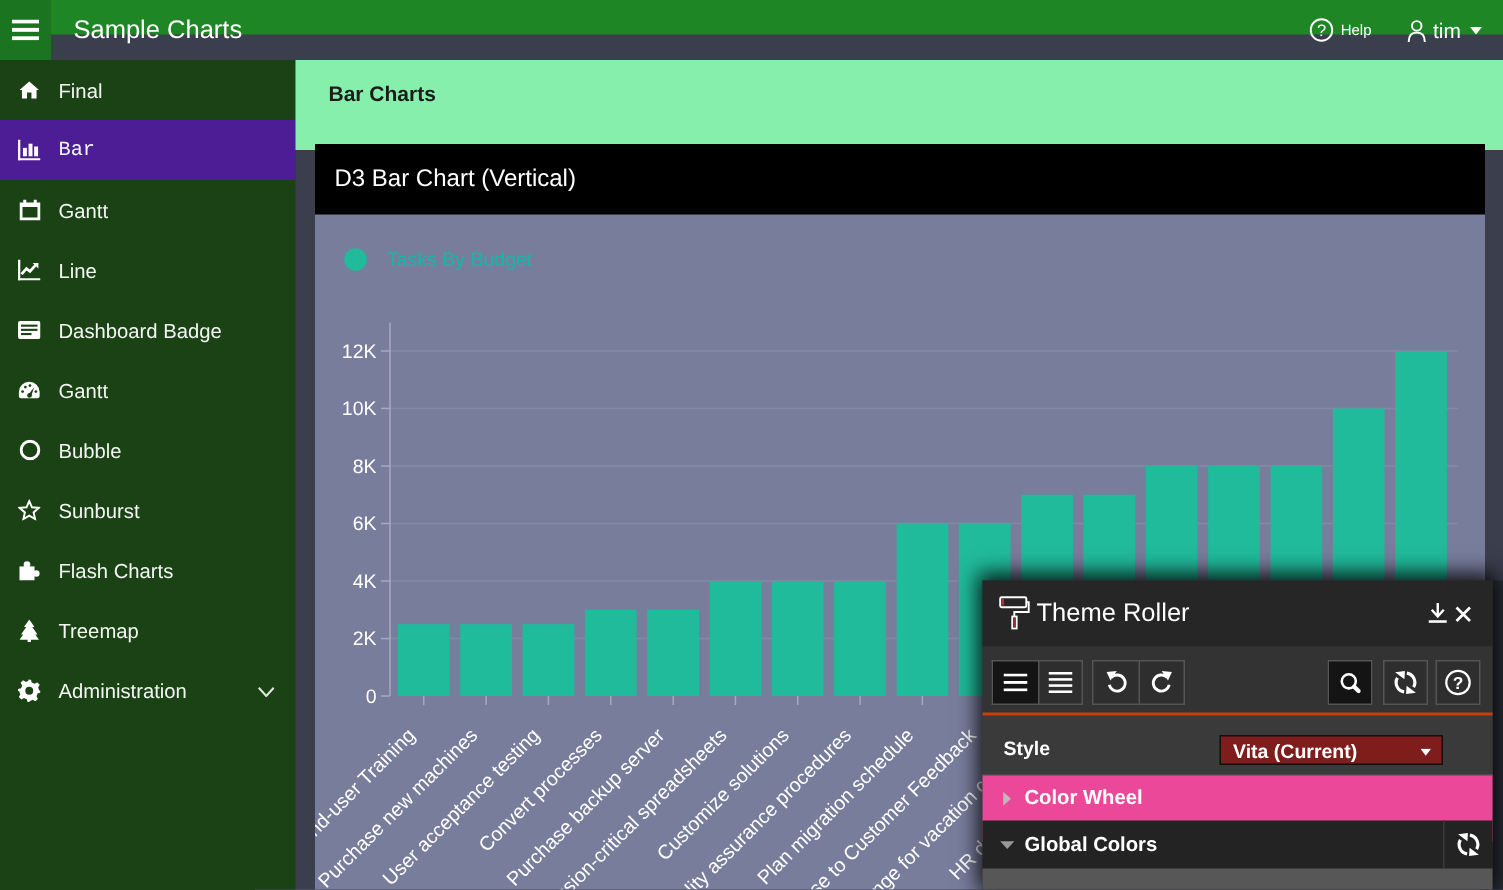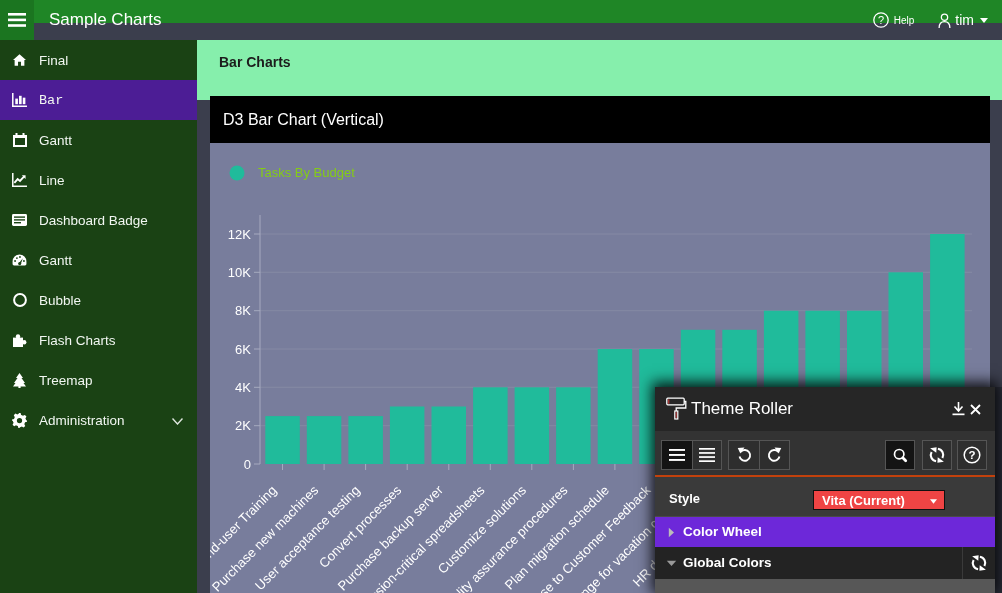--- a/index.html
+++ b/index.html
@@ -36,24 +36,24 @@
     box-shadow:0 -2px 13px 3px rgba(0,0,0,0.85);}
   #trhead{position:absolute;left:0;top:0;width:340px;height:44px;background:#262626;color:#fff;}
   #trtitle{position:absolute;left:36px;top:12px;font-size:17px;}
   #trtools{position:absolute;left:0;top:44px;width:340px;height:44px;background:#333;}
   .btn{position:absolute;height:30px;border:1px solid #555;background:#2e2e2e;
     display:flex;align-items:center;justify-content:center;}
   .btn.dark{background:#141414;}
   #trstyle{position:absolute;left:0;top:88px;width:340px;height:41px;background:#3a3a3a;
     border-top:2px solid #c2410c;}
   #trstyle .lbl{position:absolute;left:14px;top:14px;color:#fff;font-size:13px;font-weight:bold;}
-  #trsel{position:absolute;left:158px;top:13px;width:132px;height:20px;background:#ef4444;
+  #trsel{position:absolute;left:158px;top:13px;width:149px;height:20px;background:#7f1d1d;
     border:1px solid #101010;color:#fff;font-size:13px;font-weight:bold;}
   #trsel span{position:absolute;left:8px;top:2px;}
-  #trcw{position:absolute;left:0;top:129px;width:340px;height:45px;background:#6d28d9;
+  #trcw{position:absolute;left:0;top:129px;width:340px;height:45px;background:#ec4899;
     border-top:1px solid #4a4a4a;color:#fff;}
   #trcw .t{position:absolute;left:28px;top:7px;font-size:13.5px;font-weight:bold;}
   #trgc{position:absolute;left:0;top:160px;width:340px;height:34px;background:#232323;color:#fff;}
   #trgc .t{position:absolute;left:28px;top:8px;font-size:13.5px;font-weight:bold;}
   #trgc .cell{position:absolute;right:0;top:0;width:33px;height:32px;border-left:1px solid #3a3a3a;
     display:flex;align-items:center;justify-content:center;}
   #trbottom{position:absolute;left:0;top:192px;width:340px;height:14px;background:#575757;}
   #rightstrip{position:absolute;left:990px;top:387px;width:12px;height:206px;background:#2b2e3a;}
 </style>
 </head>
@@ -160,20 +160,28 @@
       <span class="ic">
     <svg width="14" height="14" viewBox="0 0 14 14">
           <circle cx="7" cy="7" r="5.9" fill="none" stroke="#fff" stroke-width="2"></circle>
         </svg>
     </span>
       <span class="lb">Bubble</span>
     </div>
   <div class="mi">
       <span class="ic">
     <svg width="15" height="14" viewBox="0 0 15 14">
+          <path d="M7.5 1 L9.3 5.2 L13.9 5.6 L10.4 8.6 L11.4 13 L7.5 10.7 L3.6 13 L4.6 8.6 L1.1 5.6 L5.7 5.2 Z" fill="none" stroke="#fff" stroke-width="1.3"></path>
+        </svg>
+    </span>
+      <span class="lb">Sunburst</span>
+    </div>
+  <div class="mi">
+      <span class="ic">
+    <svg width="15" height="14" viewBox="0 0 15 14">
           <rect x="1" y="4.6" width="10" height="9.4" fill="#fff"></rect>
           <circle cx="6" cy="3.4" r="2.2" fill="#fff"></circle>
           <rect x="4.6" y="2.8" width="2.8" height="3" fill="#fff"></rect>
           <circle cx="12.2" cy="9.3" r="2.2" fill="#fff"></circle>
         </svg>
     </span>
       <span class="lb">Flash Charts</span>
     </div>
   <div class="mi">
       <span class="ic">
@@ -200,21 +208,21 @@
     <span>Bar Charts</span>
   </div>
 <div id="panel"></div>
 <div id="panelhead">
     <span>D3 Bar Chart (Vertical)</span>
   </div>
 <div id="chart">
   <svg width="30" height="30" style="position:absolute;left:13px;top:15px">
       <circle cx="14" cy="15" r="7.5" fill="#20bb9b"></circle>
     </svg>
-  <span style="position:absolute;left:48px;top:22px;color:#84cc16;font-size:13px;">Tasks By Budget</span>
+  <span style="position:absolute;left:48px;top:22px;color:#14b8a6;font-size:13px;">Tasks By Budget</span>
   <div style="position:absolute;left:0;top:0;width:780px;height:450px;overflow:hidden;">
 <svg width="780" height="450" viewBox="0 0 780 450" font-family="Liberation Sans,sans-serif">
 <line x1="50.0" y1="282.7" x2="762" y2="282.7" stroke="#858aa4" stroke-width="1"></line>
 <line x1="50.0" y1="244.3" x2="762" y2="244.3" stroke="#858aa4" stroke-width="1"></line>
 <line x1="50.0" y1="206.0" x2="762" y2="206.0" stroke="#858aa4" stroke-width="1"></line>
 <line x1="50.0" y1="167.7" x2="762" y2="167.7" stroke="#858aa4" stroke-width="1"></line>
 <line x1="50.0" y1="129.3" x2="762" y2="129.3" stroke="#858aa4" stroke-width="1"></line>
 <line x1="50.0" y1="91.0" x2="762" y2="91.0" stroke="#858aa4" stroke-width="1"></line>
 <rect x="55.3" y="273.1" width="34.5" height="47.9" fill="#20bb9b"></rect>
 <rect x="96.8" y="273.1" width="34.5" height="47.9" fill="#20bb9b"></rect>

